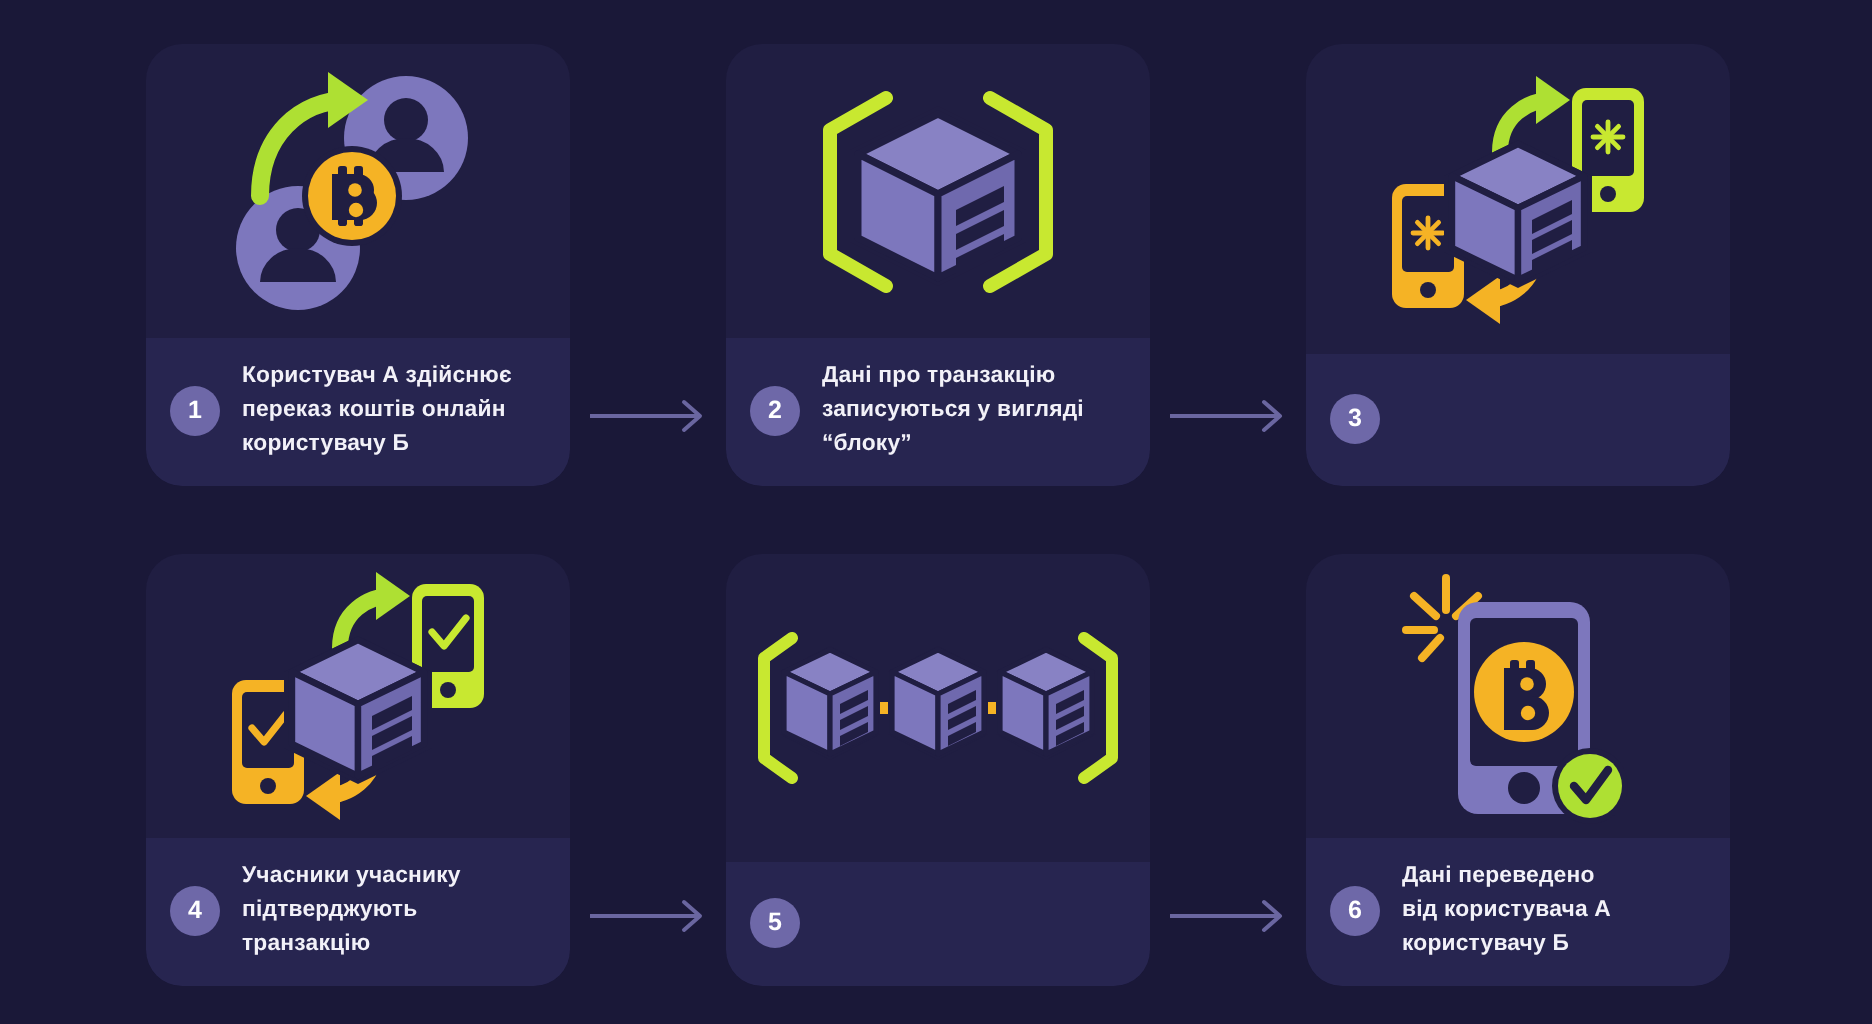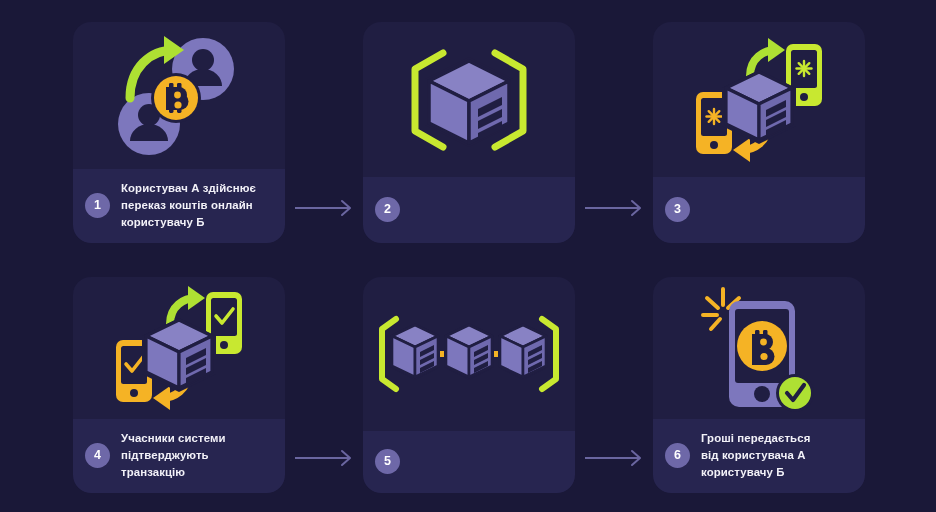--- a/index.html
+++ b/index.html
@@ -142,20 +142,23 @@
           <g fill="#201e42">
             <path d="M79 74 L103 62 L103 70 L79 82 Z"></path>
             <path d="M79 86 L103 74 L103 82 L79 94 Z"></path>
             <path d="M79 98 L103 86 L103 94 L79 106 Z"></path>
           </g>
         </svg>
       </div>
     </div>
     <div class="footer">
       <span class="badge">2</span>
+      <span class="caption">Дані про транзакцію
+записуються у вигляді
+“блоку”</span>
     </div>
   </div>
 
   <div class="card row1 c3">
     <div class="icon-area">
       <div class="icon-wrap">
         <svg width="150" height="140" viewBox="0 0 150 140">
 
           <rect x="102" y="14" width="36" height="62" rx="7" fill="#c8e830"></rect>
           <rect x="107" y="20" width="26" height="38" rx="2.5" fill="#201e42"></rect>
@@ -228,21 +231,21 @@
           <g fill="#201e42">
             <path d="M82 80 L102 70 L102 77 L82 87 Z"></path>
             <path d="M82 90 L102 80 L102 87 L82 97 Z"></path>
             <path d="M82 100 L102 90 L102 97 L82 107 Z"></path>
           </g>
         </svg>
       </div>
     </div>
     <div class="footer">
       <span class="badge">4</span>
-      <span class="caption">Учасники системи
+      <span class="caption">Учасники учаснику
 підтверджують транзакцію</span>
     </div>
   </div>
 
   <div class="card row2 c2">
     <div class="icon-area">
       <div class="icon-wrap">
         <svg width="190" height="110" viewBox="0 0 190 110">
 
           <path d="M22 20 L8 30 L8 80 L22 90" fill="none" stroke="#c8e830" stroke-width="6" stroke-linejoin="round" stroke-linecap="round"></path>
@@ -325,21 +328,21 @@
           </g>
 
           <circle cx="106" cy="112" r="19" fill="#201e42"></circle>
           <circle cx="106" cy="112" r="16" fill="#aee033"></circle>
           <path d="M98 112 L104 119 L115 104" fill="none" stroke="#201e42" stroke-width="4.2" stroke-linecap="round" stroke-linejoin="round"></path>
         </svg>
       </div>
     </div>
     <div class="footer">
       <span class="badge">6</span>
-      <span class="caption">Гроші передається
+      <span class="caption">Дані переведено
 від користувача А
 користувачу Б</span>
     </div>
   </div>
 
   <div class="arrow a1">
     <svg width="62" height="20" viewBox="0 0 62 20">
       <line x1="0" y1="10" x2="55" y2="10" stroke="#6a66a0" stroke-width="2"></line>
       <polyline points="47,3 55,10 47,17" fill="none" stroke="#6a66a0" stroke-width="2" stroke-linecap="round" stroke-linejoin="round"></polyline>
     </svg>

